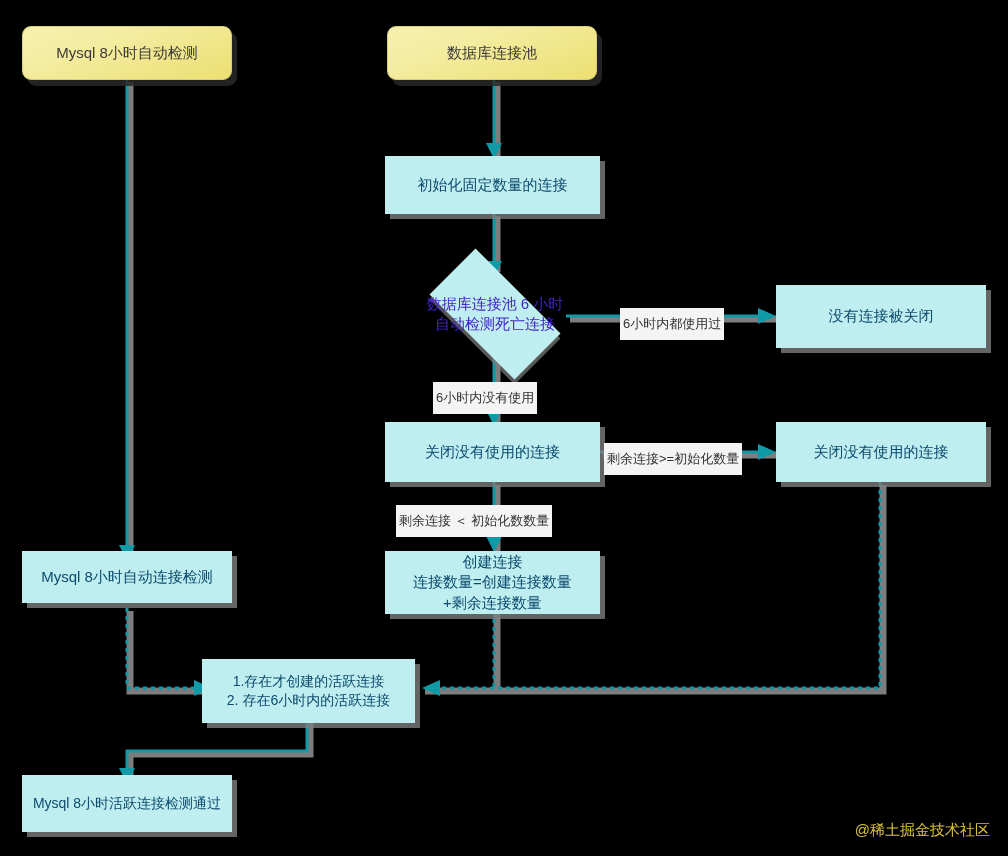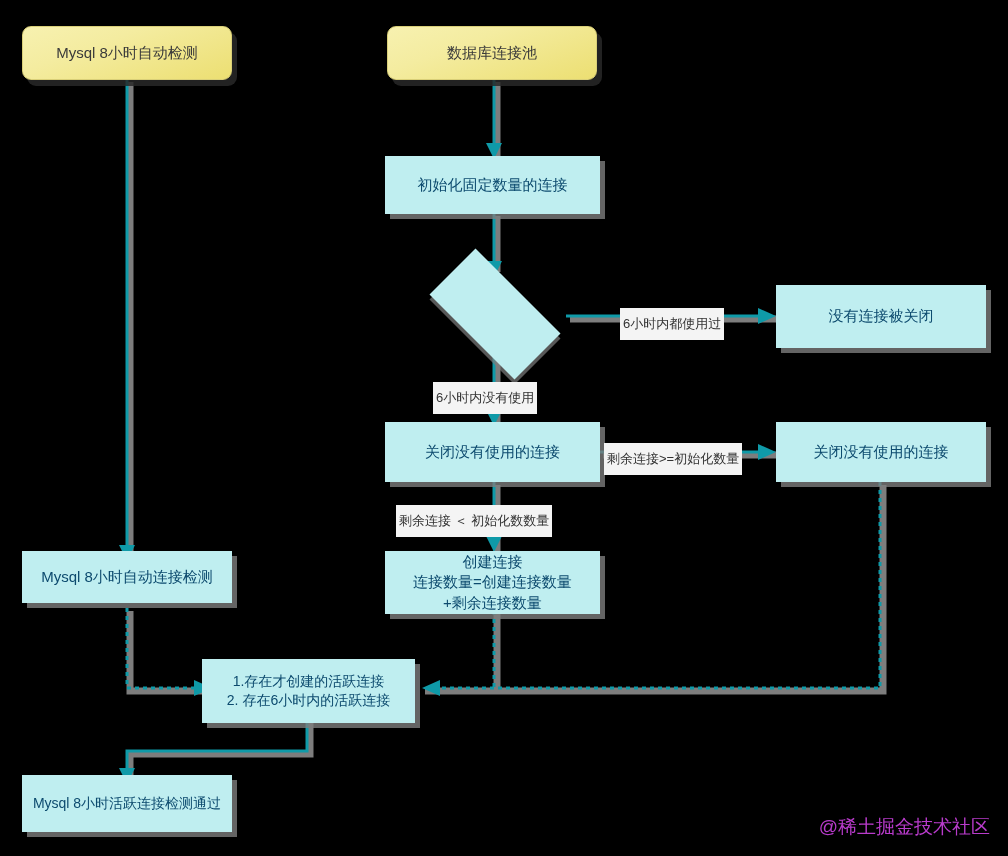--- a/index.html
+++ b/index.html
@@ -65,22 +65,22 @@
   }
   svg.wires{position:absolute;left:0;top:0;width:1008px;height:856px;z-index:2;overflow:visible;}
   .shadowline{stroke:#7d7d7d;stroke-width:7;fill:none;stroke-linecap:butt;}
   .line{stroke:#0f9aa8;stroke-width:3;fill:none;}
   .line-d{stroke:#0f9aa8;stroke-width:3;fill:none;stroke-dasharray:4 4;}
   .head{fill:#0f9aa8;}
 
   .watermark{
     position:absolute;
     right:18px;bottom:16px;
-    color:#d946ef;
-    font-size:19px;
+    color:#fde047;
+    font-size:15px;
     opacity:.85;
     z-index:20;
     text-shadow:0 1px 1px #000;
   }
 </style>
 </head>
 <body>
 
 <div id="canvas">
 
@@ -137,20 +137,22 @@
   <div class="node n-term" style="left:387px;top:26px;width:210px;height:54px;">
     <span class="txt">数据库连接池</span>
   </div>
 
   <div class="node n-proc" style="left:385px;top:156px;width:215px;height:58px;">
     <span class="txt">初始化固定数量的连接</span>
   </div>
 
   <div class="node n-dec" style="left:410px;top:268px;width:170px;height:92px;">
     <span class="dia"></span>
+    <span class="txt">数据库连接池 6 小时
+自动检测死亡连接</span>
   </div>
 
   <div class="node n-proc" style="left:776px;top:285px;width:210px;height:63px;">
     <span class="txt">没有连接被关闭</span>
   </div>
 
   <div class="node n-proc" style="left:385px;top:422px;width:215px;height:60px;">
     <span class="txt">关闭没有使用的连接</span>
   </div>
 

